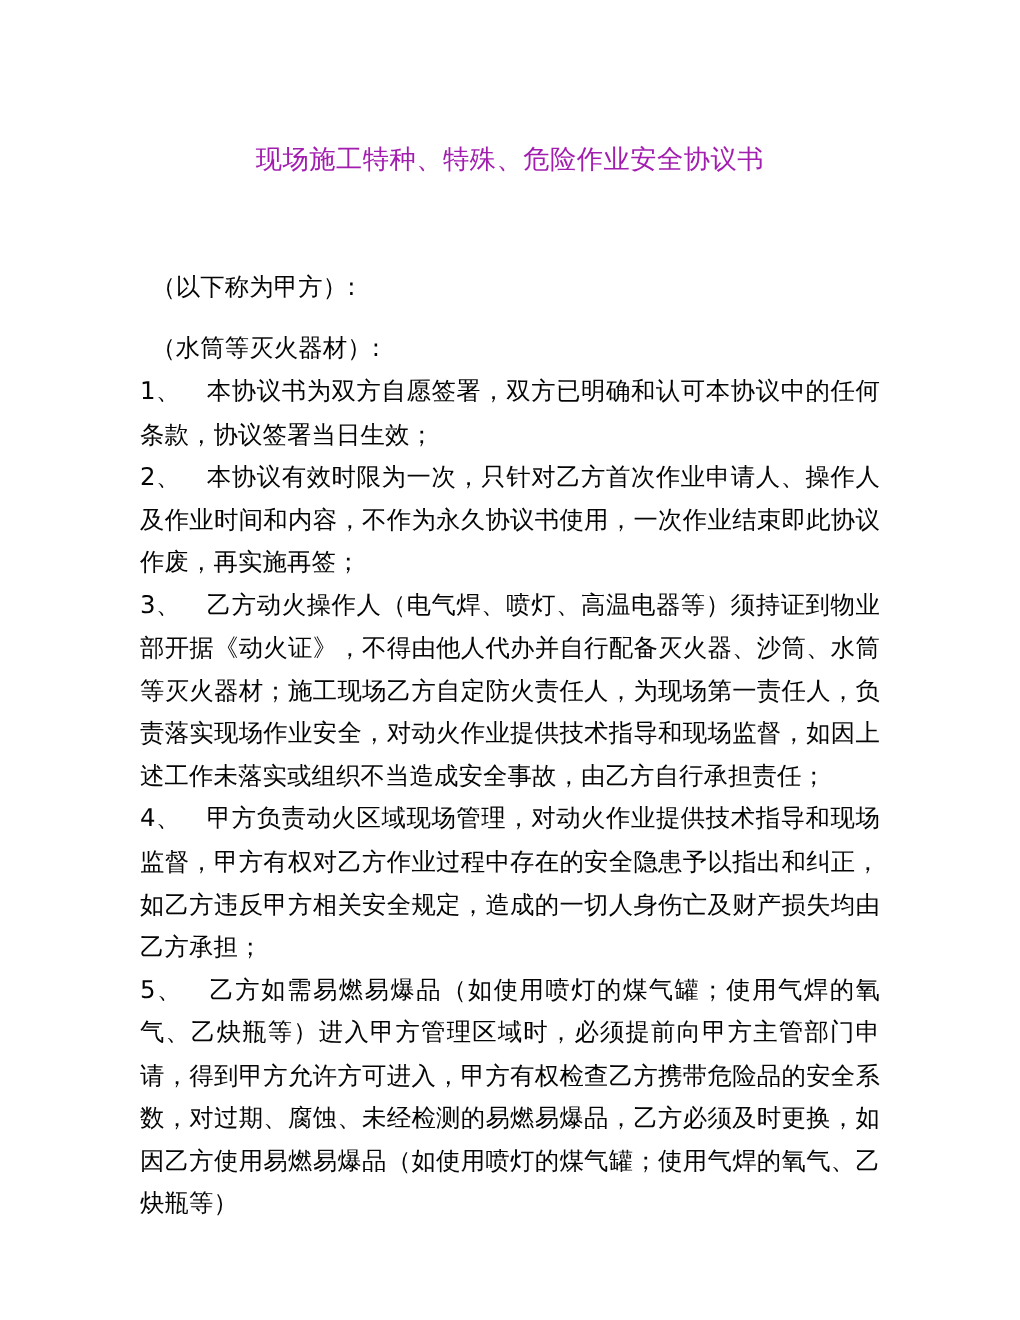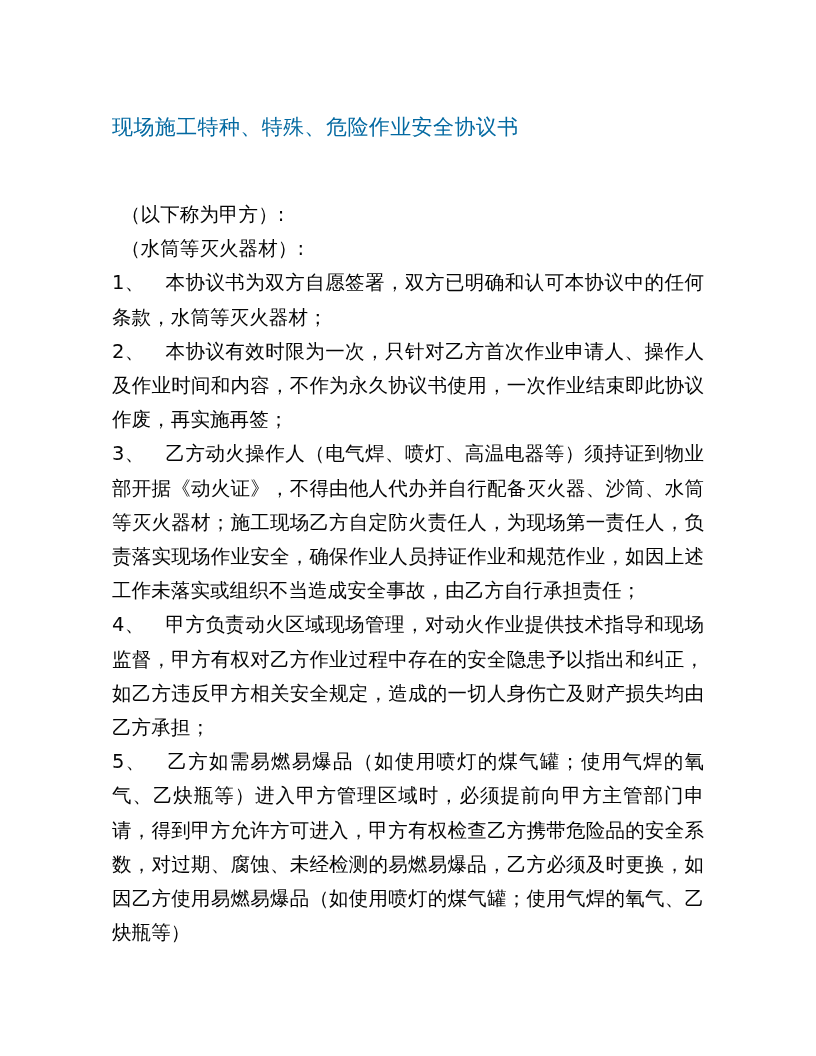--- a/index.html
+++ b/index.html
@@ -20,24 +20,24 @@
     overflow: hidden;
     box-sizing: border-box;
   }
   .doc-body {
     position: absolute;
     left: 112px;
     top: 112px;
     width: 592px;
   }
   .doc-title {
-    color: #0369a1;
+    color: #a21caf;
     font-size: 21px;
     line-height: 30px;
-    text-align: left;
+    text-align: center;
     font-weight: normal;
     margin: 0;
     padding: 0;
     letter-spacing: 0.4px;
     white-space: nowrap;
   }
   .title-spacer {
     height: 56px;
   }
   .para {
@@ -45,20 +45,21 @@
     line-height: 34.2px;
     text-align: justify;
     text-justify: inter-ideograph;
     margin: 0;
     padding: 0;
     color: #050505;
     letter-spacing: 0.1px;
   }
   .para.indent {
     text-indent: 9px;
+    margin-top: 15px;
   }
   .num {
     
     white-space: pre;
   }
   .clipped {
     
   }
 </style>
 </head>
@@ -71,29 +72,29 @@
     <h1 class="doc-title">现场施工特种、特殊、危险作业安全协议书</h1>
 
     <div class="title-spacer"></div>
 
     <p class="para indent">（以下称为甲方）:</p>
 
     <p class="para indent">（水筒等灭火器材）:</p>
 
 
     <p class="para">
-      <span class="num" style="margin-right: 14px;">1、</span><span> 本协议书为双方自愿签署，双方已明确和认可本协议中的任何条款，水筒等灭火器材；</span>
+      <span class="num" style="margin-right: 14px;">1、</span><span> 本协议书为双方自愿签署，双方已明确和认可本协议中的任何条款，协议签署当日生效；</span>
     </p>
 
     <p class="para">
       <span class="num" style="margin-right: 14px;">2、</span><span> 本协议有效时限为一次，只针对乙方首次作业申请人、操作人及作业时间和内容，不作为永久协议书使用，一次作业结束即此协议作废，再实施再签；</span>
     </p>
 
     <p class="para">
-      <span class="num" style="margin-right: 14px;">3、</span><span> 乙方动火操作人（电气焊、喷灯、高温电器等）须持证到物业部开据《动火证》，不得由他人代办并自行配备灭火器、沙筒、水筒等灭火器材；施工现场乙方自定防火责任人，为现场第一责任人，负责落实现场作业安全，确保作业人员持证作业和规范作业，如因上述工作未落实或组织不当造成安全事故，由乙方自行承担责任；</span>
+      <span class="num" style="margin-right: 14px;">3、</span><span> 乙方动火操作人（电气焊、喷灯、高温电器等）须持证到物业部开据《动火证》，不得由他人代办并自行配备灭火器、沙筒、水筒等灭火器材；施工现场乙方自定防火责任人，为现场第一责任人，负责落实现场作业安全，对动火作业提供技术指导和现场监督，如因上述工作未落实或组织不当造成安全事故，由乙方自行承担责任；</span>
     </p>
 
     <p class="para">
       <span class="num" style="margin-right: 14px;">4、</span><span> 甲方负责动火区域现场管理，对动火作业提供技术指导和现场监督，甲方有权对乙方作业过程中存在的安全隐患予以指出和纠正，如乙方违反甲方相关安全规定，造成的一切人身伤亡及财产损失均由乙方承担；</span>
     </p>
 
     <p class="para clipped">
       <span class="num" style="margin-right: 14px;">5、</span><span> 乙方如需易燃易爆品（如使用喷灯的煤气罐；使用气焊的氧气、乙炔瓶等）进入甲方管理区域时，必须提前向甲方主管部门申请，得到甲方允许方可进入，甲方有权检查乙方携带危险品的安全系数，对过期、腐蚀、未经检测的易燃易爆品，乙方必须及时更换，如因乙方使用易燃易爆品（如使用喷灯的煤气罐；使用气焊的氧气、乙炔瓶等）</span>
     </p>
 

